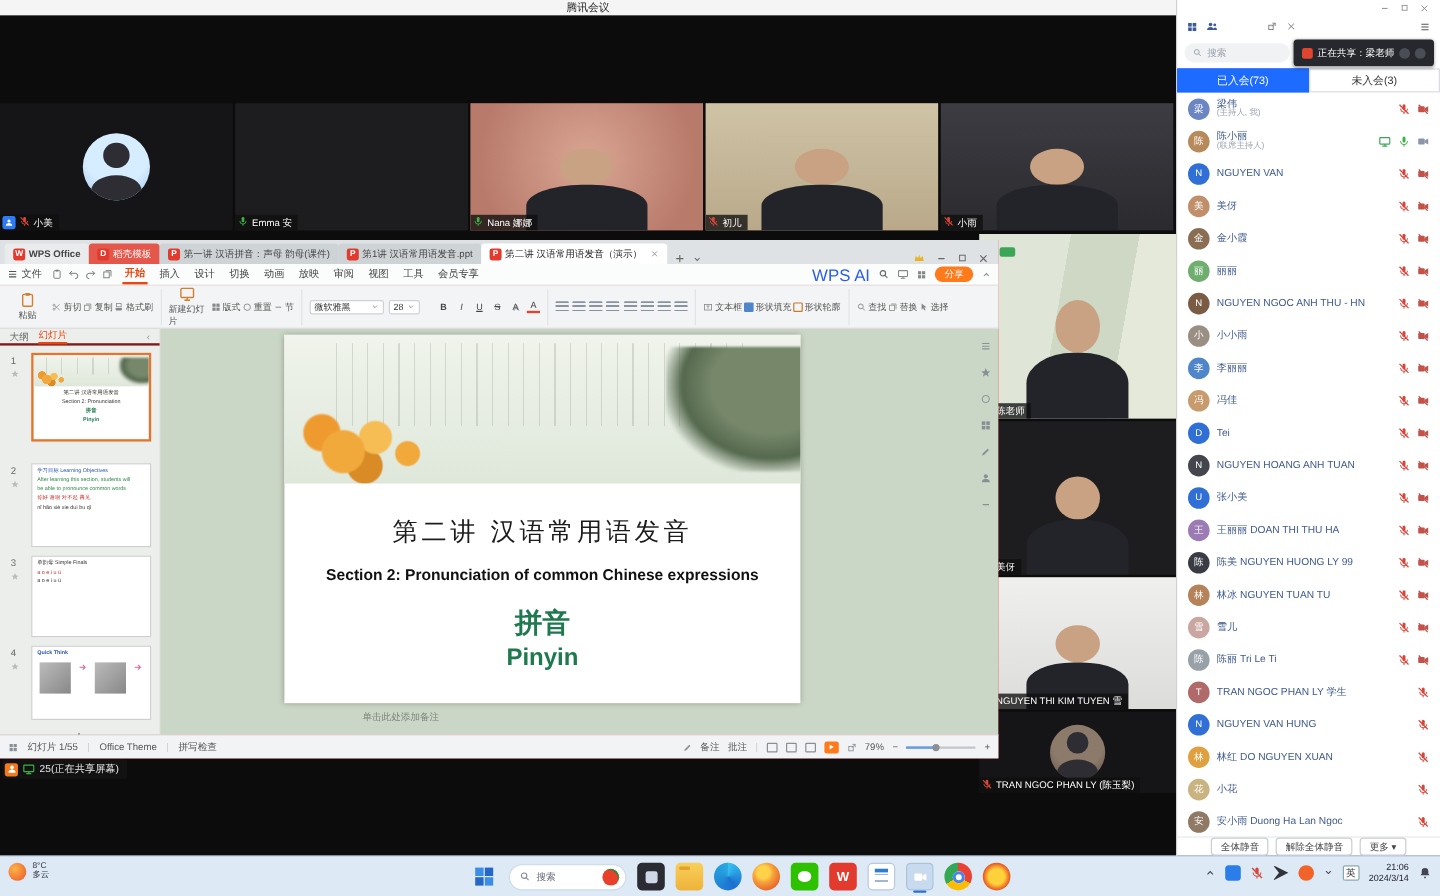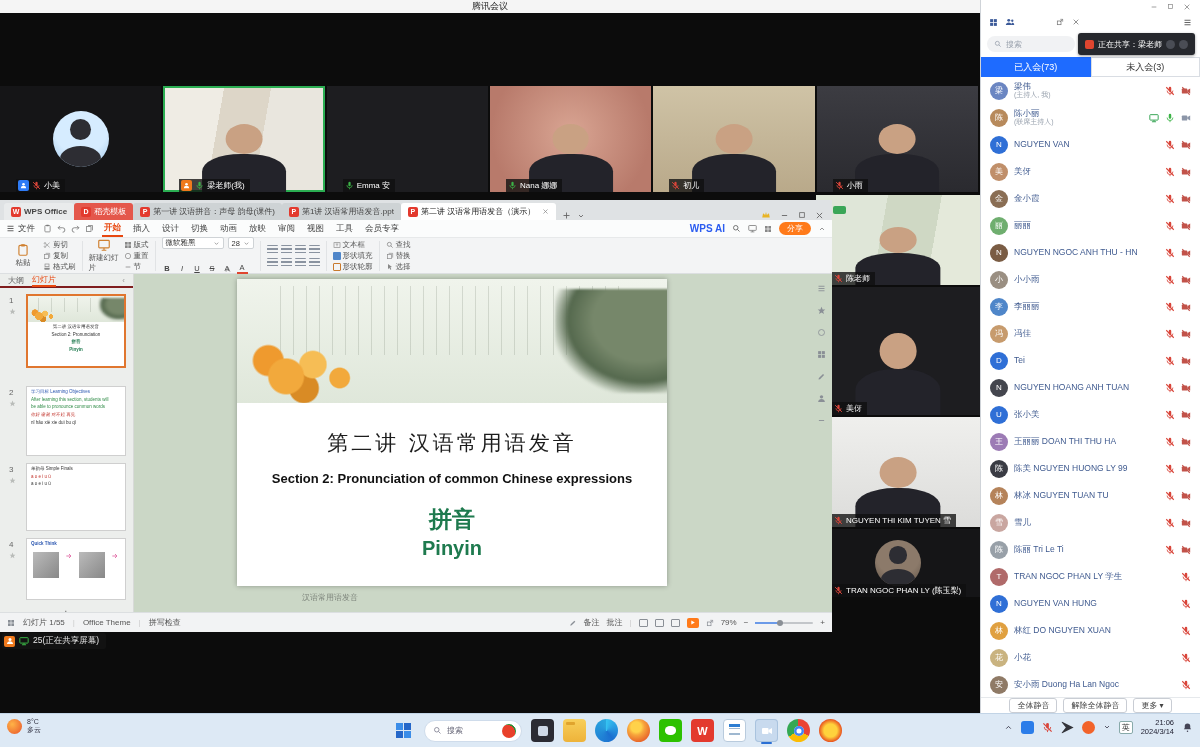--- a/index.html
+++ b/index.html
@@ -14,21 +14,21 @@
   #video-strip{position:absolute;left:0;top:73px;width:980px;height:106px;display:flex}
   .tile{flex:1;position:relative;border-right:2px solid #0c0c0c;overflow:hidden}
   .tile.active{box-shadow:inset 0 0 0 2px #2bae52}
   .bg-dark{background:#151517}.bg-dark2{background:#1d1d20}
   .bg-room{background:linear-gradient(100deg,#efece4 0 34%,#ddd6c8 34% 60%,#e9e6de 60%)}
   .bg-pink{background:radial-gradient(circle at 50% 45%,#d9a593,#b87a6b 80%)}
   .bg-tan{background:linear-gradient(180deg,#cfc3a6,#b9a98a)}
   .bg-gray{background:linear-gradient(180deg,#3c3c42,#2a2a2f)}
   .bg-green-room{background:linear-gradient(100deg,#dfe6d8 0 40%,#cfd8c4 40% 70%,#e4e9da 70%)}
   .bg-light{background:linear-gradient(180deg,#efefed,#dcdcda)}
-  .tile-label{position:absolute;left:16px;bottom:0;display:flex;align-items:center;gap:3px;
+  .tile-label{position:absolute;left:0;bottom:0;display:flex;gap:3px;
     background:rgba(15,15,15,.78);padding:1px 5px 1px 2px;font-size:8px;color:#fff;white-space:nowrap;max-width:96%;overflow:hidden}
   .badge{width:11px;height:11px;border-radius:2px;display:flex;align-items:center;justify-content:center;flex:none}
   .badge.blue{background:#2e7bf6}.badge.orange{background:#f07a1d}
   .big-avatar{position:absolute;left:50%;top:50%;transform:translate(-50%,-50%);width:56px;height:56px;border-radius:50%;
     background:radial-gradient(circle at 50% 30%,#d6ecff 0 55%,#9cc4e8);overflow:hidden}
   .big-avatar.small{width:46px;height:46px}
   .sil{position:absolute;inset:0}
   .sil::before{content:"";position:absolute;width:38%;height:38%;left:31%;top:14%;background:#2d2d33;border-radius:50%}
   .sil::after{content:"";position:absolute;width:74%;height:46%;left:13%;bottom:-8%;background:#2d2d33;border-radius:50% 50% 0 0}
   .blob{position:absolute;left:50%;bottom:0;transform:translateX(-50%);width:52%;height:64%}
@@ -58,27 +58,27 @@
   .wtab-x{margin-left:4px;color:#888;font-size:8px}
   .tab-extra{display:flex;align-items:center;gap:6px;margin-left:6px;color:#666}
   .win-ctl{margin-left:auto;display:flex;align-items:center;gap:9px;padding-right:4px}
 
   .wps-menu{height:18px;background:#fbfcfc;display:flex;align-items:center;font-size:8.5px;color:#444;padding:0 6px;gap:8px;border-bottom:1px solid #e7e9ea}
   .file-btn{display:flex;align-items:center;gap:3px;color:#444}
   .mini-ics{display:flex;align-items:center;gap:5px;color:#777}
   .menu-item{padding:1px 2px;position:relative}
   .menu-item.on{color:#e8470f;font-weight:bold;border-bottom:2px solid #e8470f}
   .menu-right{margin-left:auto;display:flex;align-items:center;gap:7px}
-  .ai-label{color:#2b5cf0;font-weight:bold;font-size:10px}
+  .ai-label{color:#2b5cf0;font-weight:normal;font-size:14px}
   .share-btn{background:#ff7a1a;color:#fff;border-radius:8px;padding:1px 8px;font-size:8px}
 
   .wps-ribbon{height:36px;background:#f3f4f5;border-bottom:1px solid #dcdfe1;display:flex;align-items:center;padding:0 2px;font-size:7.5px;color:#555}
   .rgroup{display:flex;align-items:center;gap:5px;padding:0 6px;border-right:1px solid #e1e3e5;height:30px;flex:none}
   .rbig{display:flex;flex-direction:column;align-items:center;justify-content:center;gap:1px;width:30px}
-  .rstack{display:flex;flex-direction:column;justify-content:center;gap:1px}
+  .rstack{display:flex;flex-direction:row;justify-content:center;gap:1px}
   .rsmall{display:flex;align-items:center;gap:2px;white-space:nowrap}
   .fbox{background:#fff;border:1px solid #cfd3d6;border-radius:2px;height:12px;display:flex;align-items:center;justify-content:space-between;padding:0 3px;color:#333}
   .fmtrow{display:flex;align-items:center;gap:4px}
   .fmt{width:11px;text-align:center;color:#444}
   .pgi{width:11px;height:9px;background:
       repeating-linear-gradient(180deg,#8a93a0 0 1.5px,transparent 1.5px 3.5px);border-radius:1px}
   .pgrid{display:grid;grid-template-columns:repeat(4,11px);gap:3px}
 
   .wps-body{flex:1;display:flex;position:relative;overflow:hidden}
   .thumb-panel{width:134px;background:#eceeec;border-right:1px solid #d8dad8;position:relative;font-size:8px;color:#666;flex:none}
@@ -205,61 +205,42 @@
               <svg width="9" height="9" viewBox="0 0 24 24">
                 <rect x="9" y="2" width="6" height="12" rx="3" fill="#d9453a"></rect>
                 <path d="M5 11a7 7 0 0 0 14 0" fill="none" stroke="#d9453a" stroke-width="2"></path>
                 <line x1="12" y1="18" x2="12" y2="22" stroke="#d9453a" stroke-width="2"></line>
                 <line x1="3" y1="3" x2="21" y2="21" stroke="#d9453a" stroke-width="2.6"></line>
               </svg>
             </span>
             <span>小美</span>
           </div>
         </div>
-        <div class="tile bg-room active">
-          <div class="blob"></div>
+        <div class="tile bg-dark2">
           <div class="tile-label">
-            <span class="badge orange">
-              <svg width="7" height="7" viewBox="0 0 24 24">
-                <circle cx="12" cy="7.5" r="4.5" fill="#fff"></circle>
-                <path d="M3 21c0-5 4.5-8 9-8s9 3 9 8z" fill="#fff"></path>
-              </svg>
-            </span>
             <span>
               <svg width="9" height="9" viewBox="0 0 24 24">
                 <rect x="9" y="2" width="6" height="12" rx="3" fill="#3bb346"></rect>
                 <path d="M5 11a7 7 0 0 0 14 0" fill="none" stroke="#3bb346" stroke-width="2"></path>
                 <line x1="12" y1="18" x2="12" y2="22" stroke="#3bb346" stroke-width="2"></line>
               </svg>
             </span>
-            <span>梁老师(我)</span>
-          </div>
-        </div>
-        <div class="tile bg-dark2">
+            <span>Emma 安</span>
+          </div>
+        </div>
+        <div class="tile bg-pink">
+          <div class="blob"></div>
           <div class="tile-label">
             <span>
               <svg width="9" height="9" viewBox="0 0 24 24">
                 <rect x="9" y="2" width="6" height="12" rx="3" fill="#3bb346"></rect>
                 <path d="M5 11a7 7 0 0 0 14 0" fill="none" stroke="#3bb346" stroke-width="2"></path>
                 <line x1="12" y1="18" x2="12" y2="22" stroke="#3bb346" stroke-width="2"></line>
               </svg>
             </span>
-            <span>Emma 安</span>
-          </div>
-        </div>
-        <div class="tile bg-pink">
-          <div class="blob"></div>
-          <div class="tile-label">
-            <span>
-              <svg width="9" height="9" viewBox="0 0 24 24">
-                <rect x="9" y="2" width="6" height="12" rx="3" fill="#3bb346"></rect>
-                <path d="M5 11a7 7 0 0 0 14 0" fill="none" stroke="#3bb346" stroke-width="2"></path>
-                <line x1="12" y1="18" x2="12" y2="22" stroke="#3bb346" stroke-width="2"></line>
-              </svg>
-            </span>
             <span>Nana 娜娜</span>
           </div>
         </div>
         <div class="tile bg-tan">
           <div class="blob"></div>
           <div class="tile-label">
             <span>
               <svg width="9" height="9" viewBox="0 0 24 24">
                 <rect x="9" y="2" width="6" height="12" rx="3" fill="#d9453a"></rect>
                 <path d="M5 11a7 7 0 0 0 14 0" fill="none" stroke="#d9453a" stroke-width="2"></path>
@@ -279,21 +260,21 @@
                 <path d="M5 11a7 7 0 0 0 14 0" fill="none" stroke="#d9453a" stroke-width="2"></path>
                 <line x1="12" y1="18" x2="12" y2="22" stroke="#d9453a" stroke-width="2"></line>
                 <line x1="3" y1="3" x2="21" y2="21" stroke="#d9453a" stroke-width="2.6"></line>
               </svg>
             </span>
             <span>小雨</span>
           </div>
         </div>
       </div>
     <div id="side-col">
-        <div class="side-tile bg-green-room" style="height: 92px;">
+        <div class="side-tile bg-green-room" style="height: 156px;">
           <div class="blob"></div>
           <div class="tile-label">
             <span>
               <svg width="9" height="9" viewBox="0 0 24 24">
                 <rect x="9" y="2" width="6" height="12" rx="3" fill="#d9453a"></rect>
                 <path d="M5 11a7 7 0 0 0 14 0" fill="none" stroke="#d9453a" stroke-width="2"></path>
                 <line x1="12" y1="18" x2="12" y2="22" stroke="#d9453a" stroke-width="2"></line>
                 <line x1="3" y1="3" x2="21" y2="21" stroke="#d9453a" stroke-width="2.6"></line>
               </svg>
             </span>
@@ -746,21 +727,21 @@
             <div class="painting" style="height:124px">
               <div class="cal"></div>
                 <div class="mtn"></div>
                 <div class="flw"></div>
             </div>
             <div class="slide-title">第二讲 汉语常用语发音</div>
             <div class="slide-sub">Section 2: Pronunciation of common Chinese expressions</div>
             <div class="slide-py">拼音</div>
             <div class="slide-pyen">Pinyin</div>
           </div>
-          <div class="note-hint">汉语常用语发音</div>
+          <div class="note-hint">单击此处添加备注</div>
           <div class="rail" id="wps-rail">
               <span>
                 <svg width="9" height="9" viewBox="0 0 24 24">
                   <line x1="4" y1="6" x2="20" y2="6" stroke="#8a8f96" stroke-width="2.4"></line>
                   <line x1="4" y1="12" x2="20" y2="12" stroke="#8a8f96" stroke-width="2.4"></line>
                   <line x1="4" y1="18" x2="20" y2="18" stroke="#8a8f96" stroke-width="2.4"></line>
                 </svg>
               </span>
               <span>
                 <svg width="9" height="9" viewBox="0 0 24 24">

